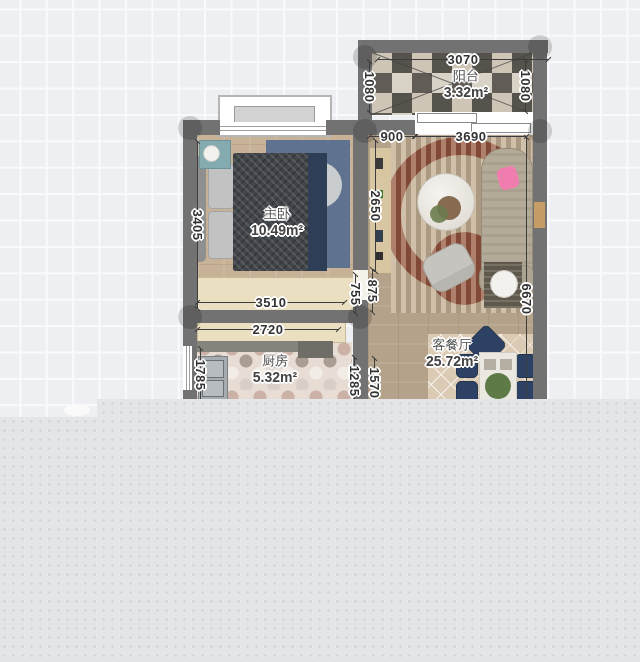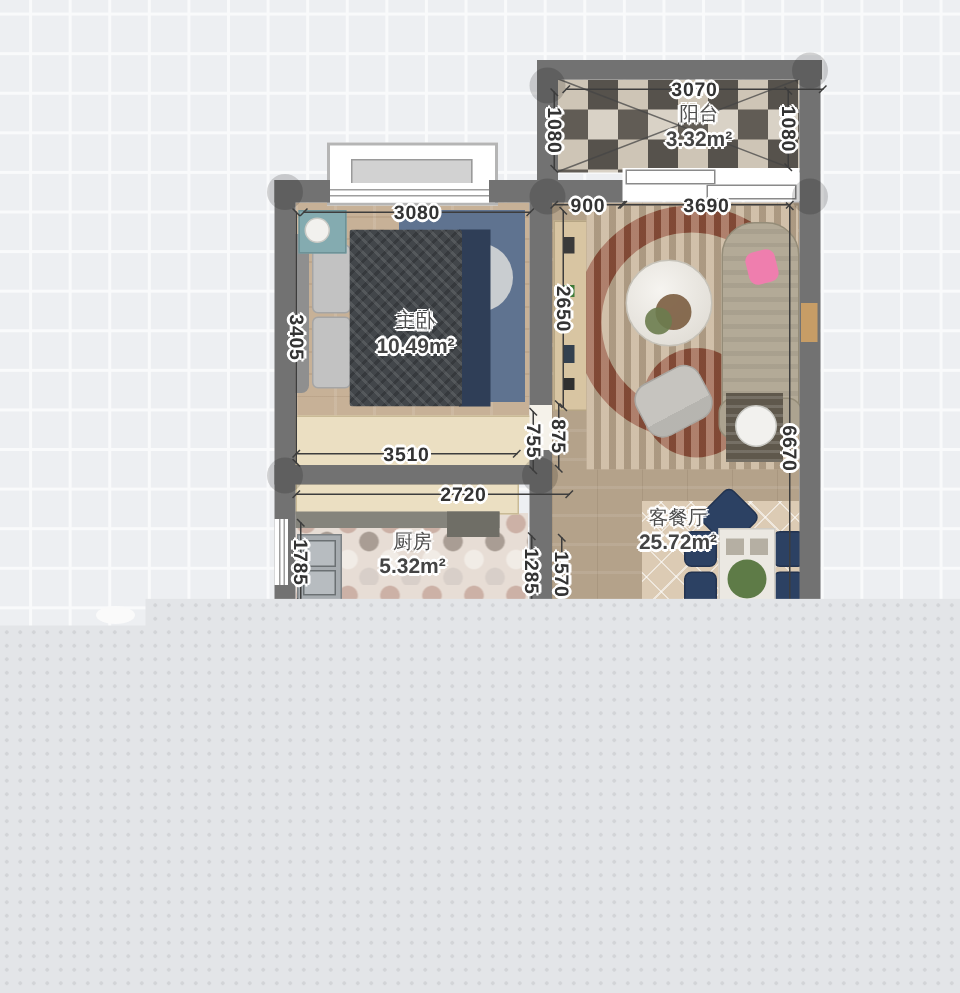--- a/index.html
+++ b/index.html
@@ -230,24 +230,20 @@
         <span>3070</span>
       </div>
       <div class="dim v" style="width: 52px; left: 344px; top: 78px;">
         <i></i>
         <span>1080</span>
       </div>
       <div class="dim v" style="width: 52px; left: 500px; top: 77px;">
         <i></i>
         <span>1080</span>
       </div>
-      <div class="dim" style="width: 152px; left: 202px; top: 132px;">
-        <i></i>
-        <span>3080</span>
-      </div>
       <div class="dim" style="width: 46px; left: 369px; top: 127px;">
         <i></i>
         <span>900</span>
       </div>
       <div class="dim" style="width: 112px; left: 415px; top: 127px;">
         <i></i>
         <span>3690</span>
       </div>
       <div class="dim v" style="width: 168px; left: 114px; top: 216px;">
         <i></i>
@@ -262,21 +258,21 @@
         <span>755</span>
       </div>
       <div class="dim v" style="width: 44px; left: 351px; top: 282px;">
         <i></i>
         <span>875</span>
       </div>
       <div class="dim" style="width: 148px; left: 197px; top: 293px;">
         <i></i>
         <span>3510</span>
       </div>
-      <div class="dim" style="width: 142px; left: 197px; top: 320px; padding-left: 41px;">
+      <div class="dim" style="width: 142px; left: 197px; top: 320px;">
         <i></i>
         <span>2720</span>
       </div>
       <div class="dim v" style="width: 54px; left: 174px; top: 366px;">
         <i></i>
         <span>1785</span>
       </div>
       <div class="dim v" style="width: 48px; left: 331px; top: 372px;">
         <i></i>
         <span>1285</span>

